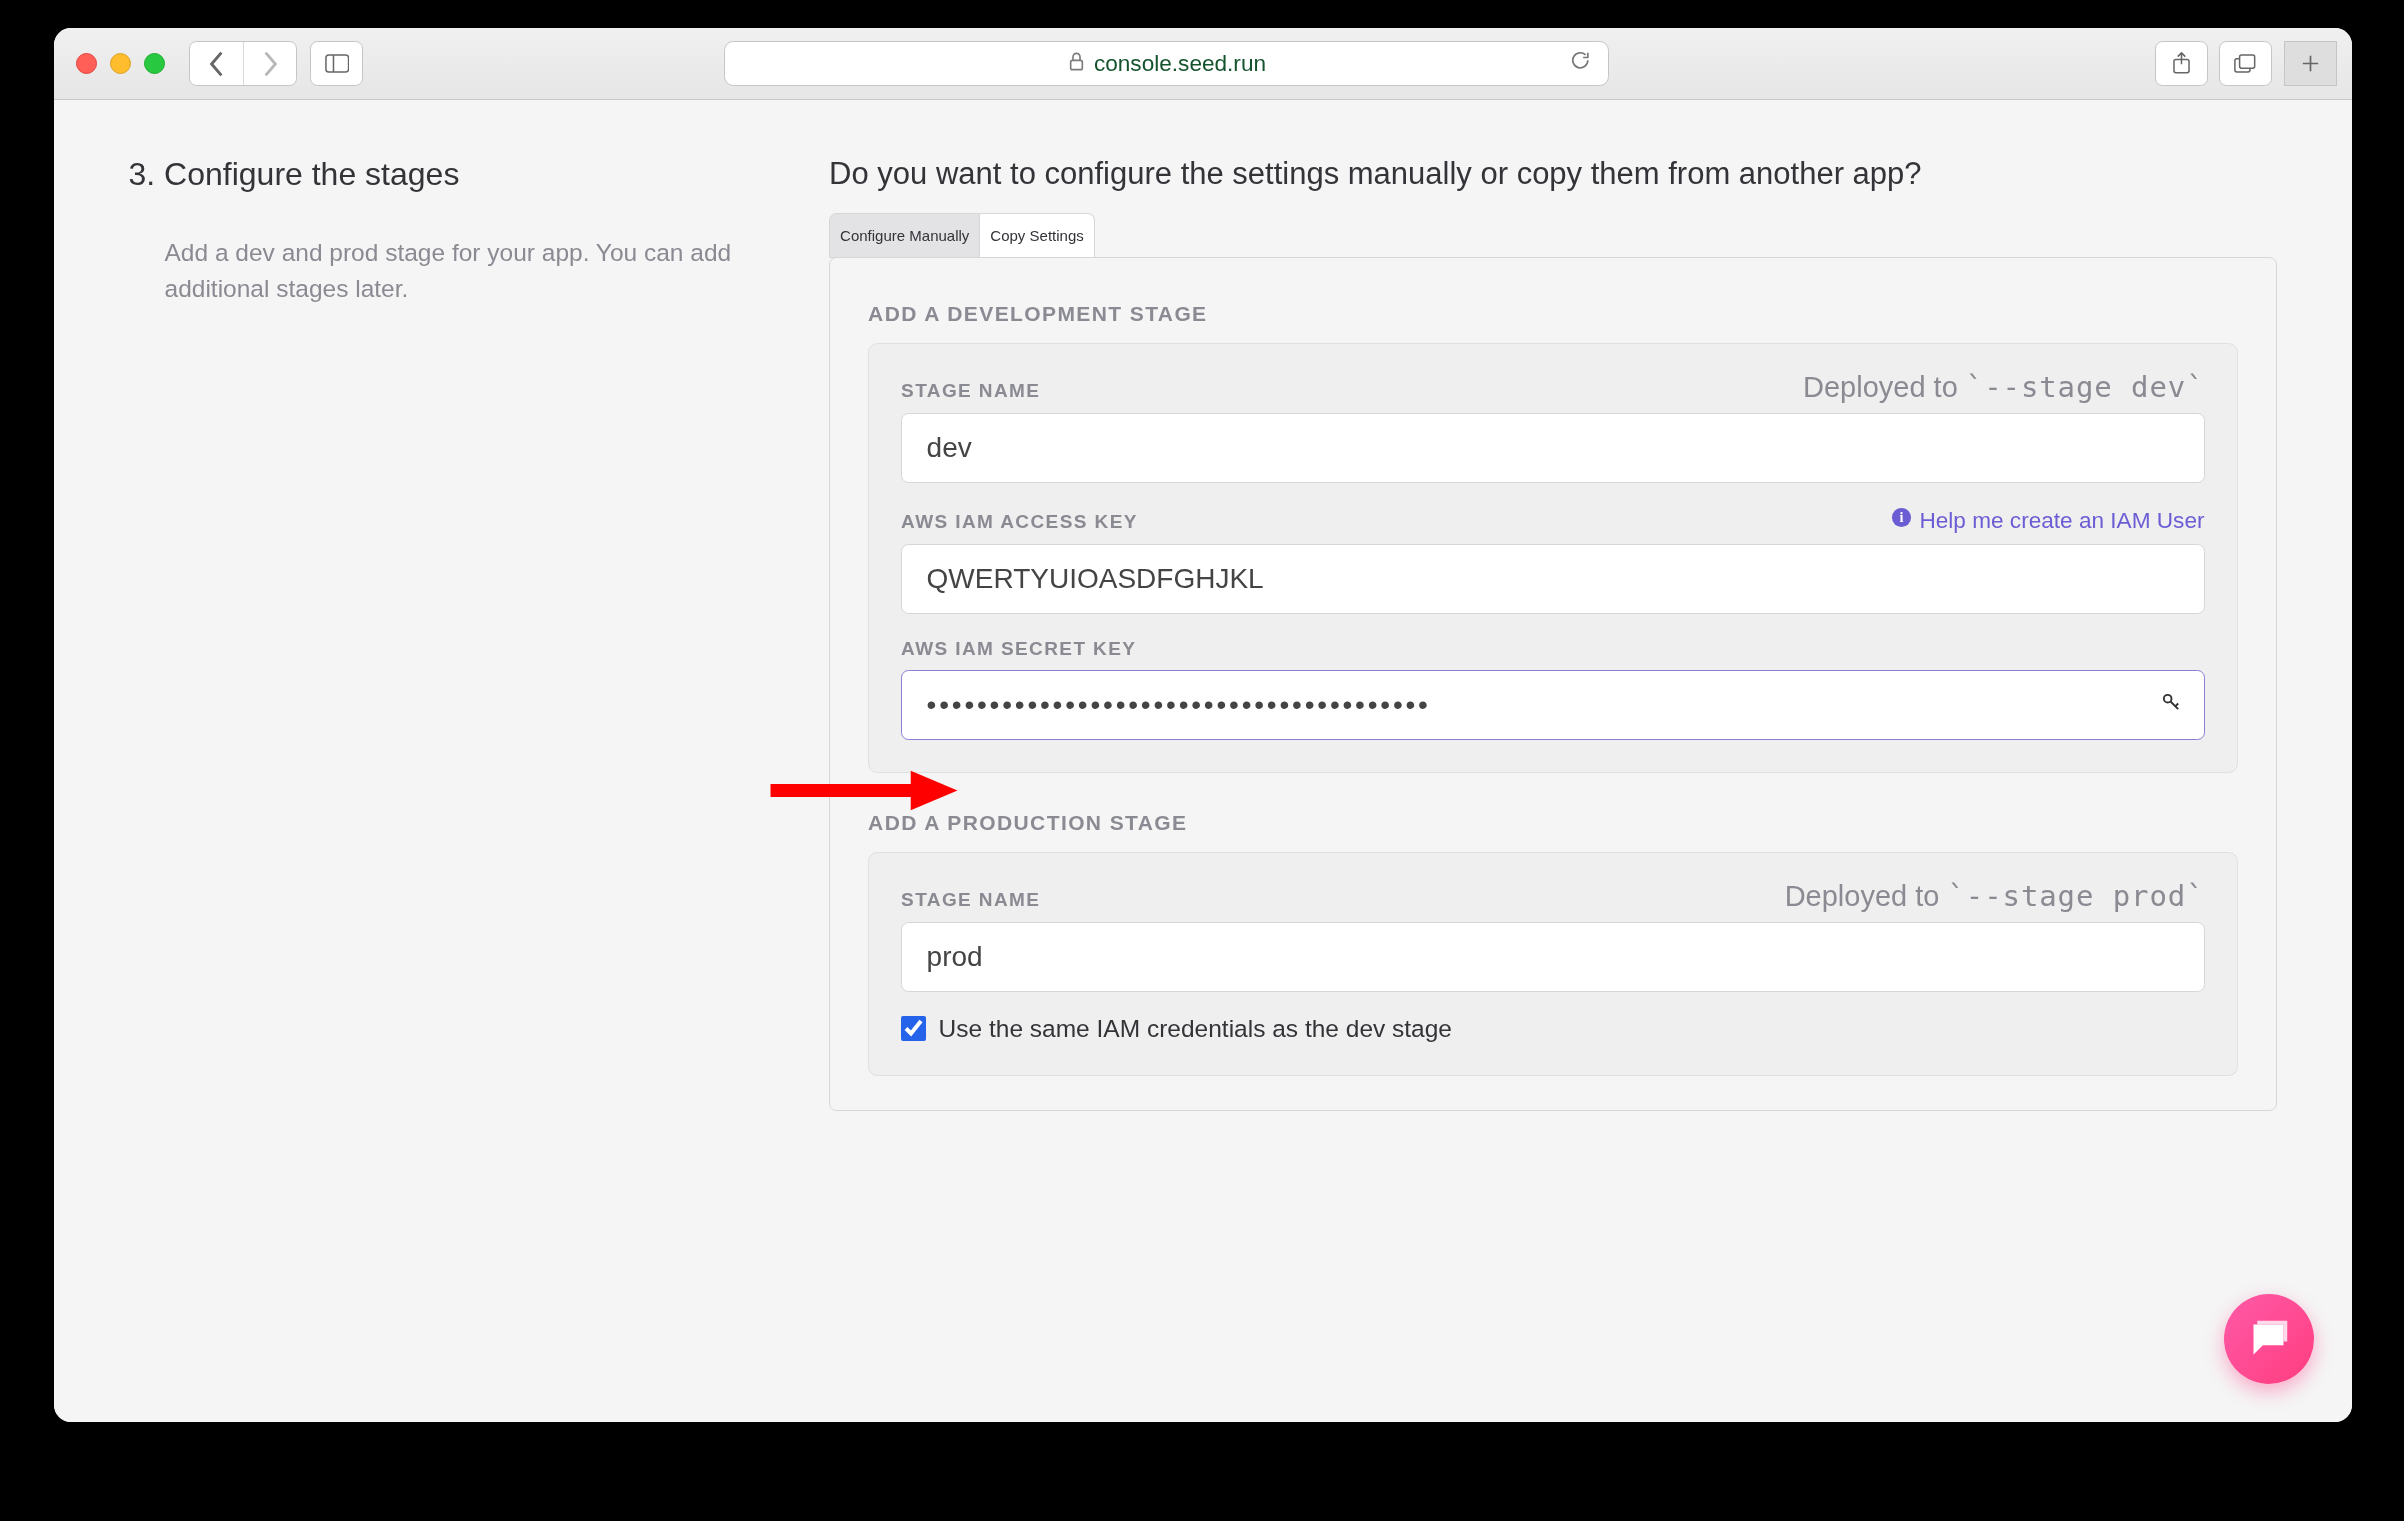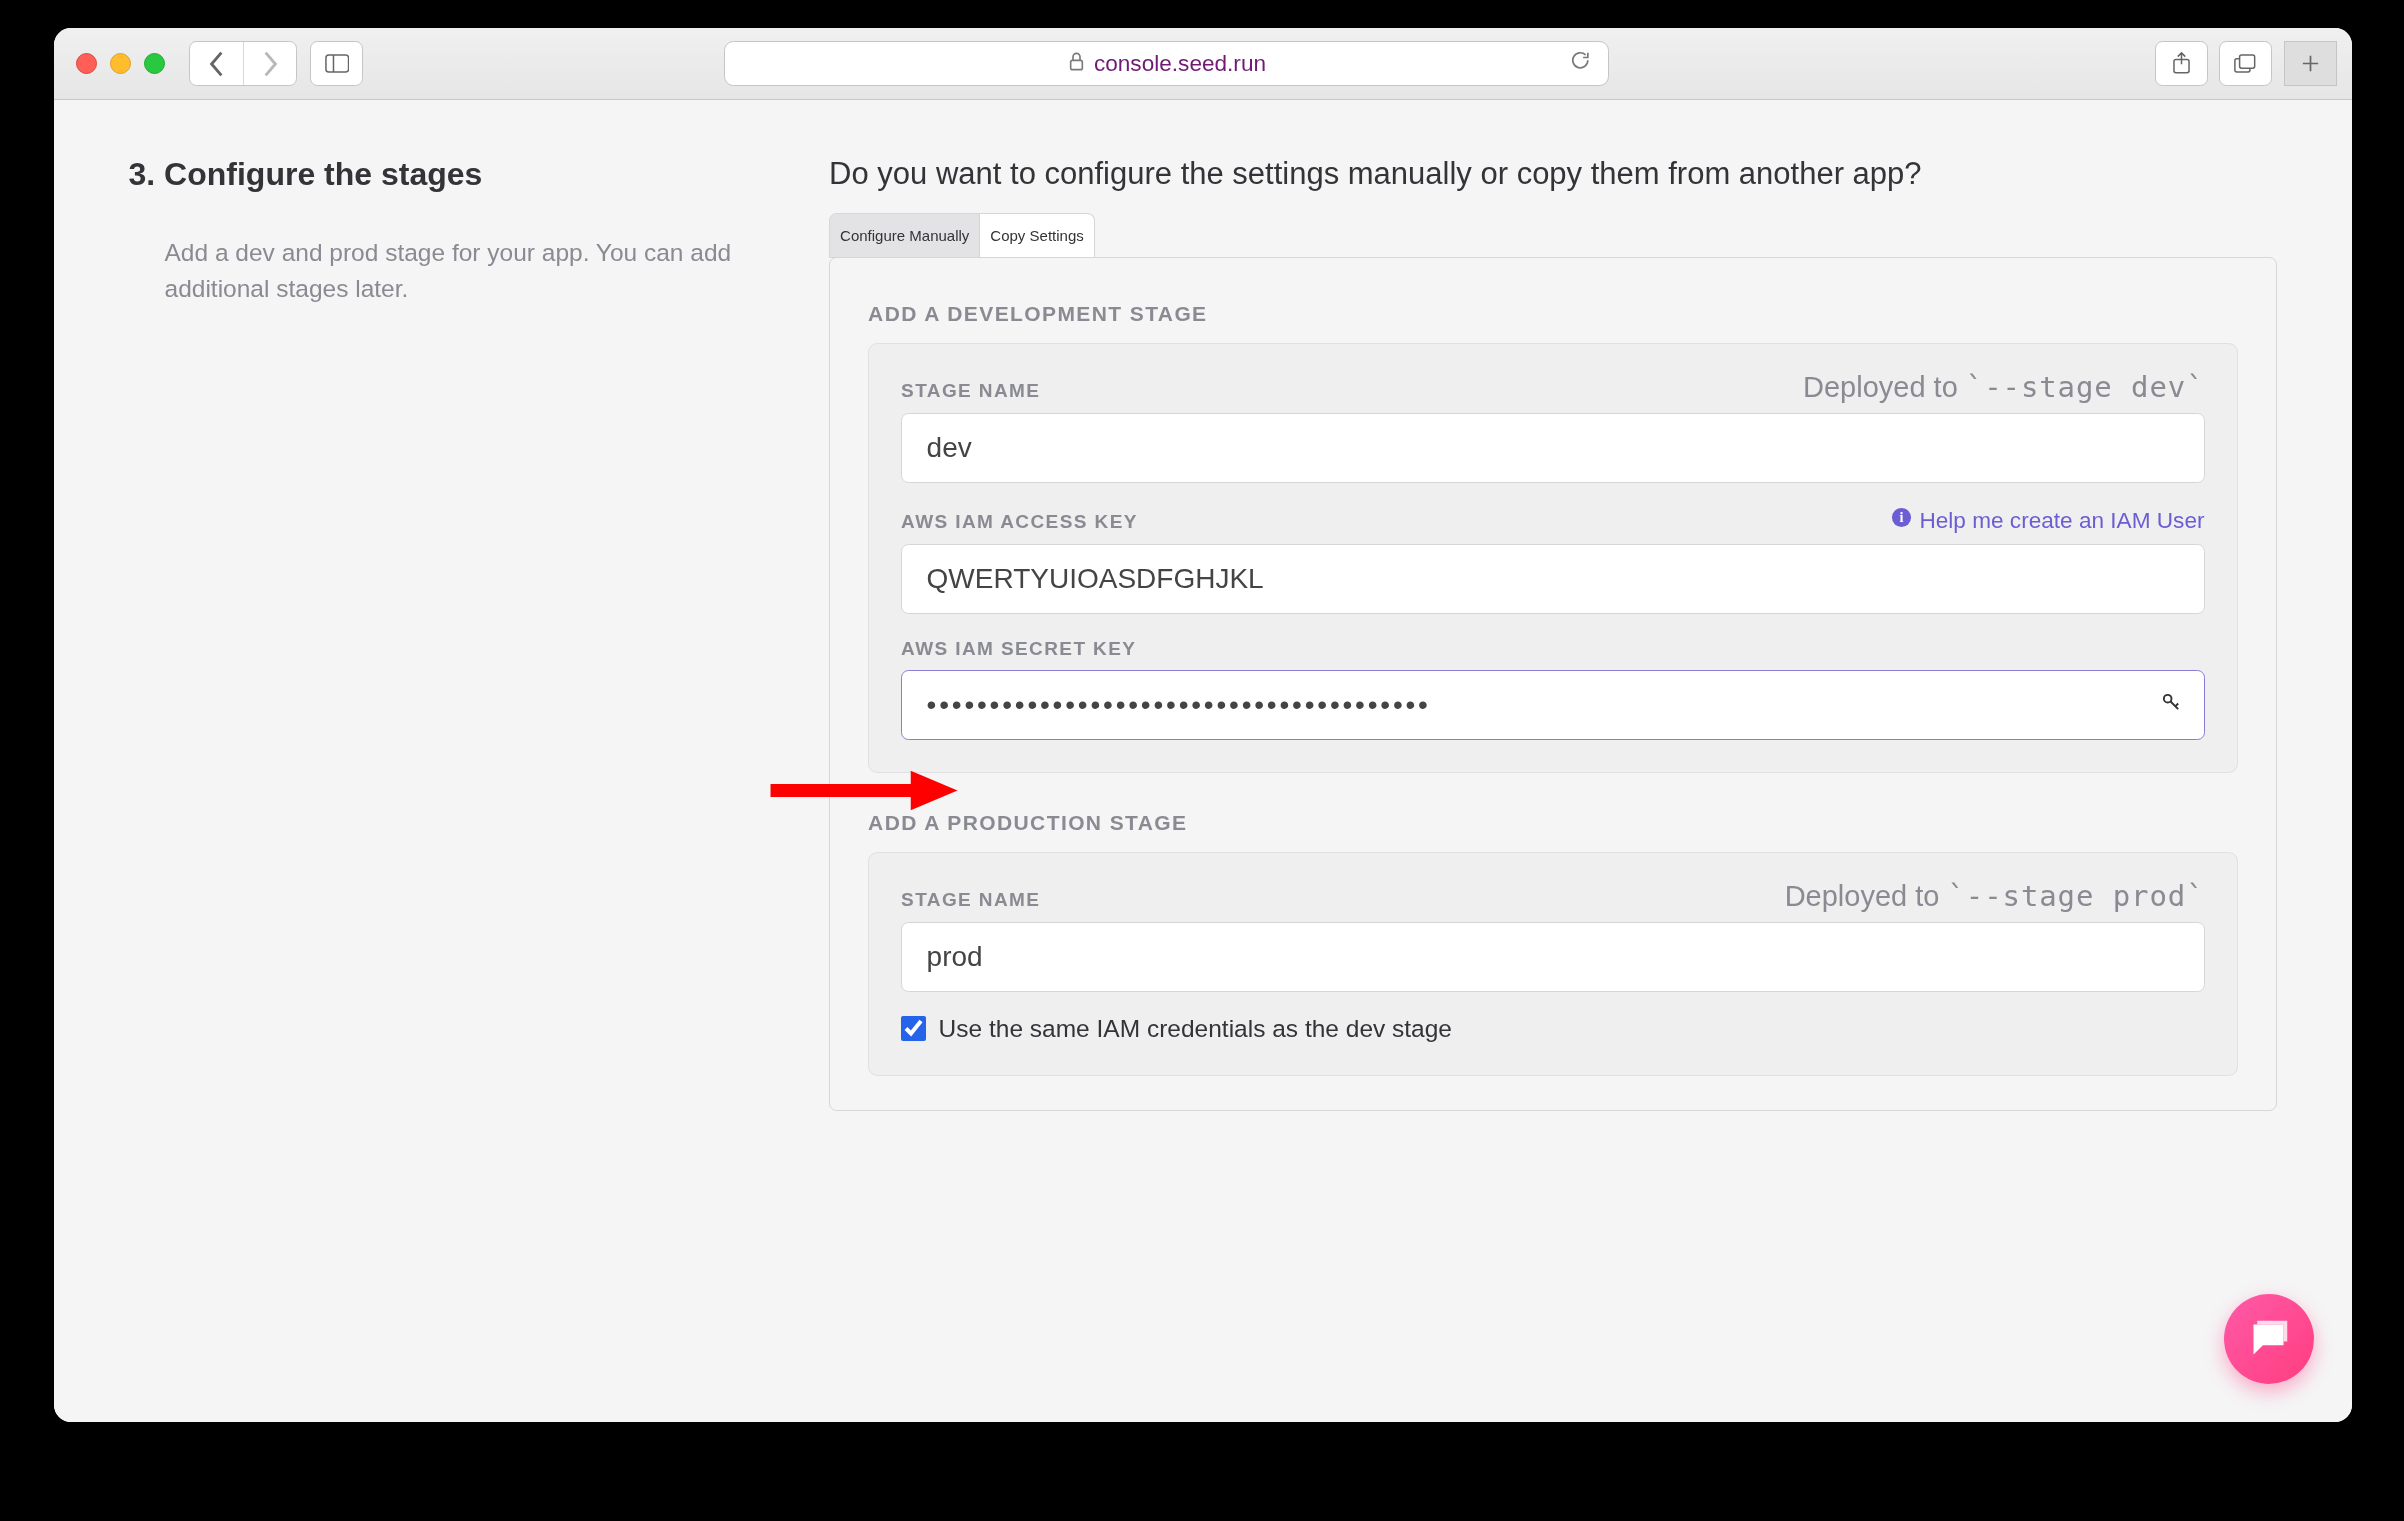--- a/index.html
+++ b/index.html
@@ -45,39 +45,39 @@
     .urlbar {
       flex: 0 0 885px;
       height: 45px;
       background: #fff;
       border:0.9px solid #c5c5c6;
       border-radius: 9.4px;
       display:flex;
       align-items:center;
       justify-content:center;
       gap:9.4px;
-      color:#701a75;
+      color:#14532d;
       font-size: 22.6px;
       margin-left: 348px;
       position: relative;
     }
     .urlbar .lock { font-size:19px; color:#7a7a7c;}
     .urlbar .reload { position:absolute; right:17px; color:#7a7a7c;}
     .tb-right { margin-left:auto; display:flex; gap:11.3px; align-items:center;}
     .content {
       flex:1;
       background:#f5f5f6;
       padding: 56px 75px 0 75px;
       display:flex;
       gap: 22.6px;
       position: relative;
       overflow:hidden;
     }
     .leftcol { width: 678px; }
-    .step-heading { font-size: 32px; font-weight: 700; color:#333338; margin-bottom: 13px;}
+    .step-heading { font-size: 32px; font-weight: 400; color:#333338; margin-bottom: 13px;}
     .step-desc { font-size: 24.5px; color:#8a8a92; line-height:1.45; padding-left: 36px; margin-top: 42px;}
     .rightcol { flex:1; }
     .question { font-size: 31px; color:#333338; margin-bottom: 21px;}
     .tabs { display:flex; }
     .tab {
       padding: 13px 10px;
       font-size: 15px;
       border:0.9px solid #d6d6d8;
       background:#fff;
       color:#333338;

